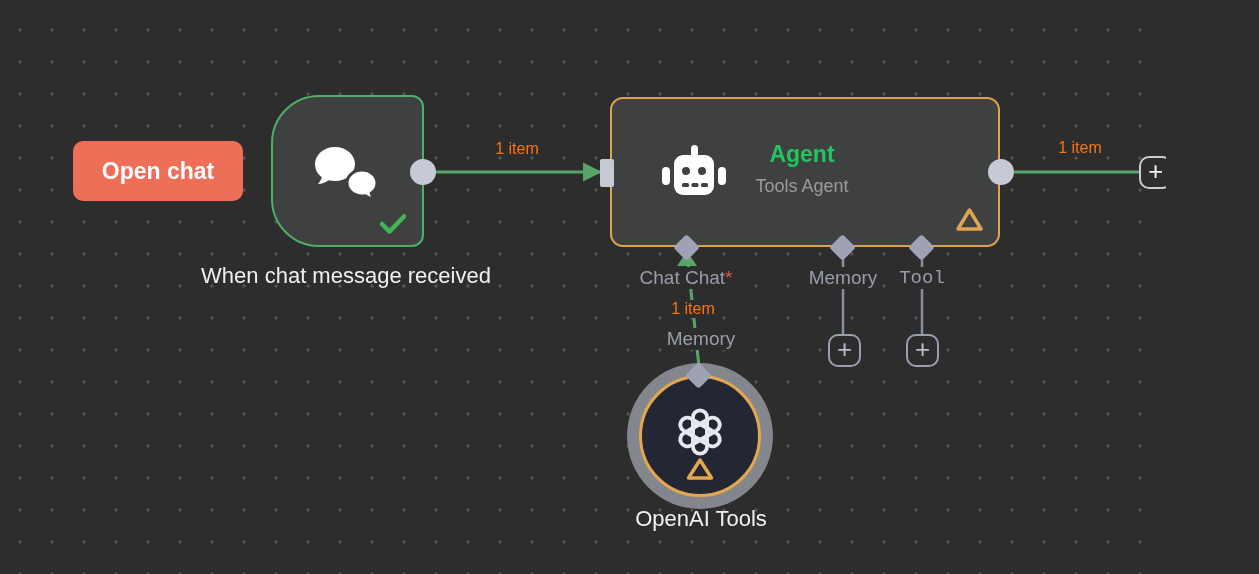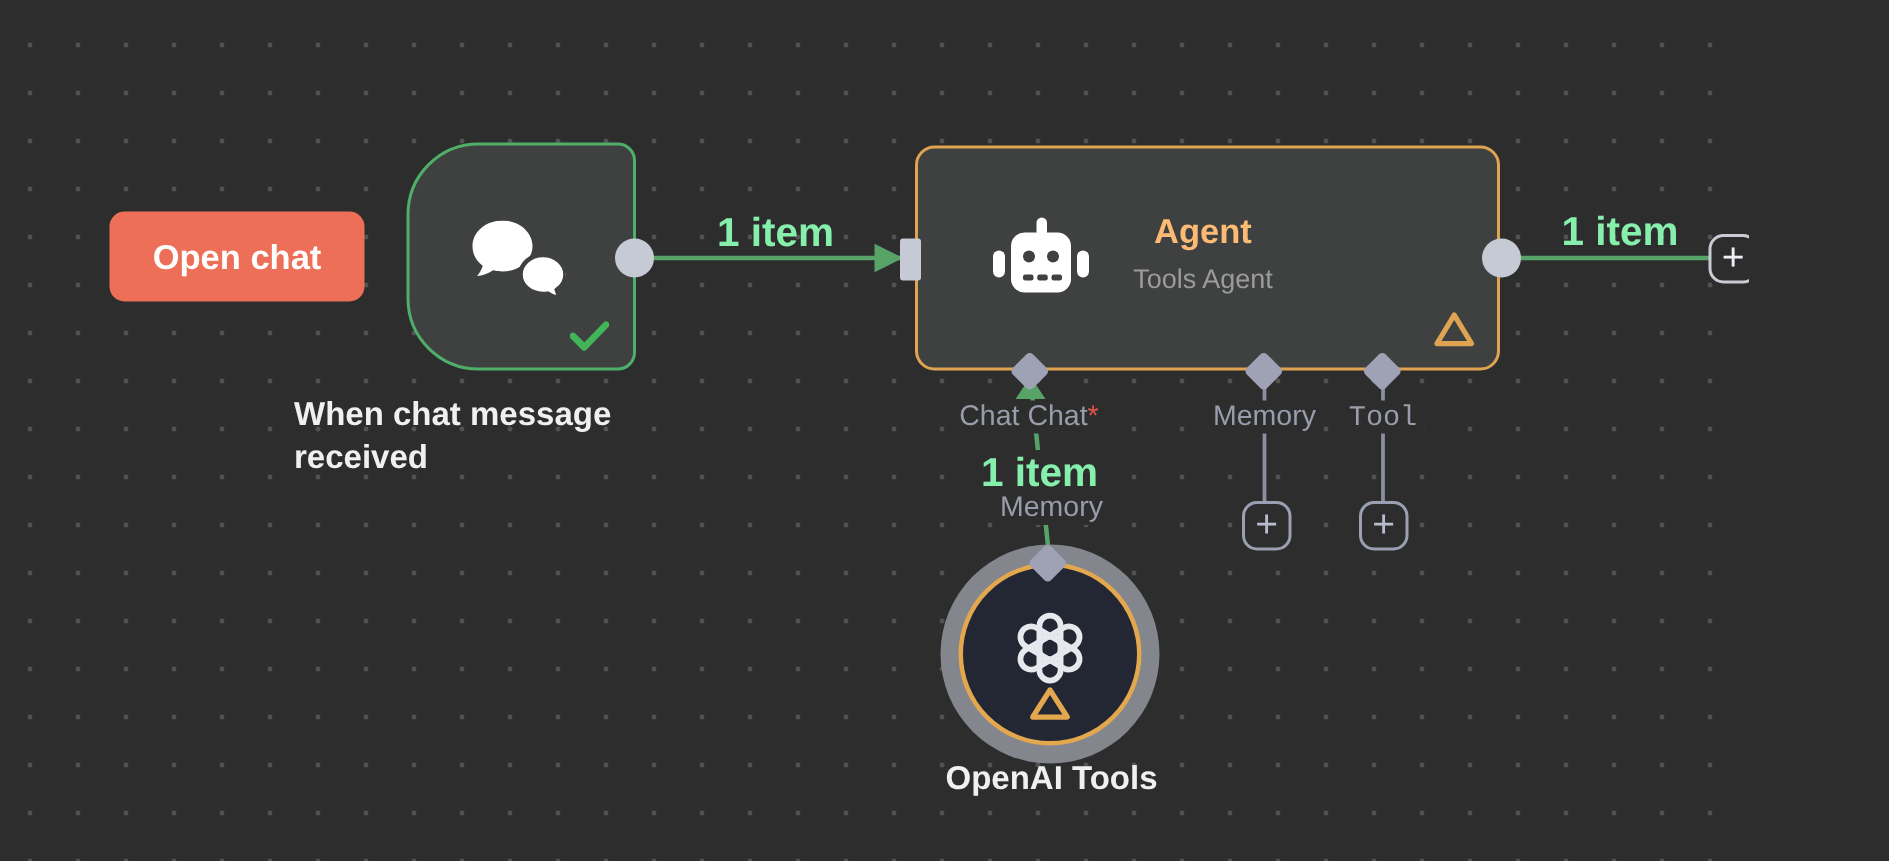--- a/index.html
+++ b/index.html
@@ -32,61 +32,61 @@
     border:2.5px solid #4fae68;border-radius:48px 12px 12px 48px;
   }
   .node-agent{
     left:610px;top:97px;width:390px;height:150px;
     border:2.5px solid #dfa452;border-radius:13px;
   }
   .chat-icon{position:absolute;left:38px;top:50px;}
   .check-icon{position:absolute;right:16px;bottom:11px;}
   .robot-icon{position:absolute;left:46px;top:44px;}
   .agent-text{position:absolute;left:100px;top:42px;width:180px;text-align:center;}
-  .agent-title{font-size:23px;font-weight:600;color:#fdba74;}
+  .agent-title{font-size:23px;font-weight:600;color:#22c55e;}
   .agent-sub{font-size:18px;color:#9b9b9b;margin-top:8px;}
   .warn-agent{position:absolute;right:15px;bottom:13px;}
 
   .connector-circle{
     position:absolute;width:26px;height:26px;border-radius:50%;
     background:#c6cad4;z-index:4;
   }
   .connector-rect{
     position:absolute;left:600px;top:159px;width:14px;height:28px;
     background:#c6cad4;border-radius:2px;z-index:4;
   }
   .diamond{
     position:absolute;width:19px;height:19px;background:#9ea2b4;
     border-radius:3px;transform:rotate(45deg);z-index:4;
   }
 
   .edge-label{
-    position:absolute;z-index:2;color:#86efac;font-size:27px;
-    transform:translateX(-50%);white-space:nowrap;font-weight:bold;
+    position:absolute;z-index:2;color:#f97316;font-size:16px;
+    transform:translateX(-50%);white-space:nowrap;
   }
   .masked{background:#2d2d2d;padding:0 4px;}
   .port-label{
     position:absolute;z-index:2;color:#999dab;font-size:19px;
     transform:translateX(-50%);white-space:nowrap;
     background:#2d2d2d;padding:0 4px;
   }
   .req{color:#e2574c;}
 
   .plus-btn{
     position:absolute;width:33px;height:33px;box-sizing:border-box;
     background:#2d2d2d;border:2.5px solid #9aa0b2;border-radius:10px;
     display:flex;align-items:center;justify-content:center;z-index:3;
     color:#b9bdcb;font-size:26px;font-weight:400;line-height:1;
     padding:0 0 3px 0;cursor:pointer;font-family:"Liberation Sans",sans-serif;
   }
   .plus-output{border-color:#c9ccd4;color:#eef0f3;}
 
   .node-label{
-    position:absolute;z-index:3;color:#f0f0f1;font-weight:700;
-    transform:translateX(-50%);text-align:left;white-space:nowrap;
+    position:absolute;z-index:3;color:#f0f0f1;font-weight:400;
+    transform:translateX(-50%);text-align:center;white-space:nowrap;
   }
   .trigger-label{left:346px;top:261px;font-size:22px;line-height:29px;white-space:normal;width:300px;}
   .openai-label{left:701px;top:506px;font-size:22px;}
 
   .openai-ring{
     position:absolute;left:627px;top:363px;width:146px;height:146px;
     border-radius:50%;background:#84868d;z-index:3;
   }
   .openai-inner{
     position:absolute;left:639px;top:375px;width:122px;height:122px;

